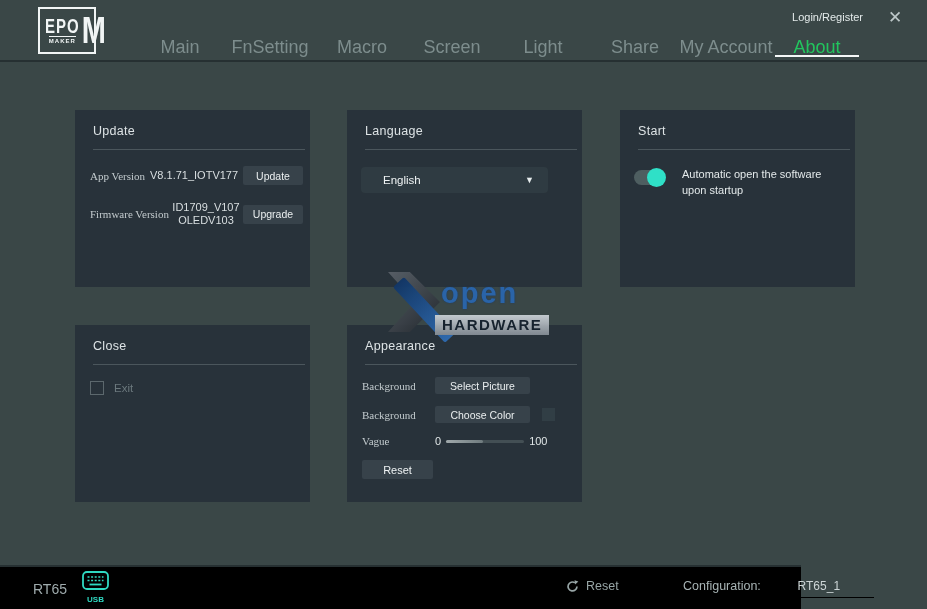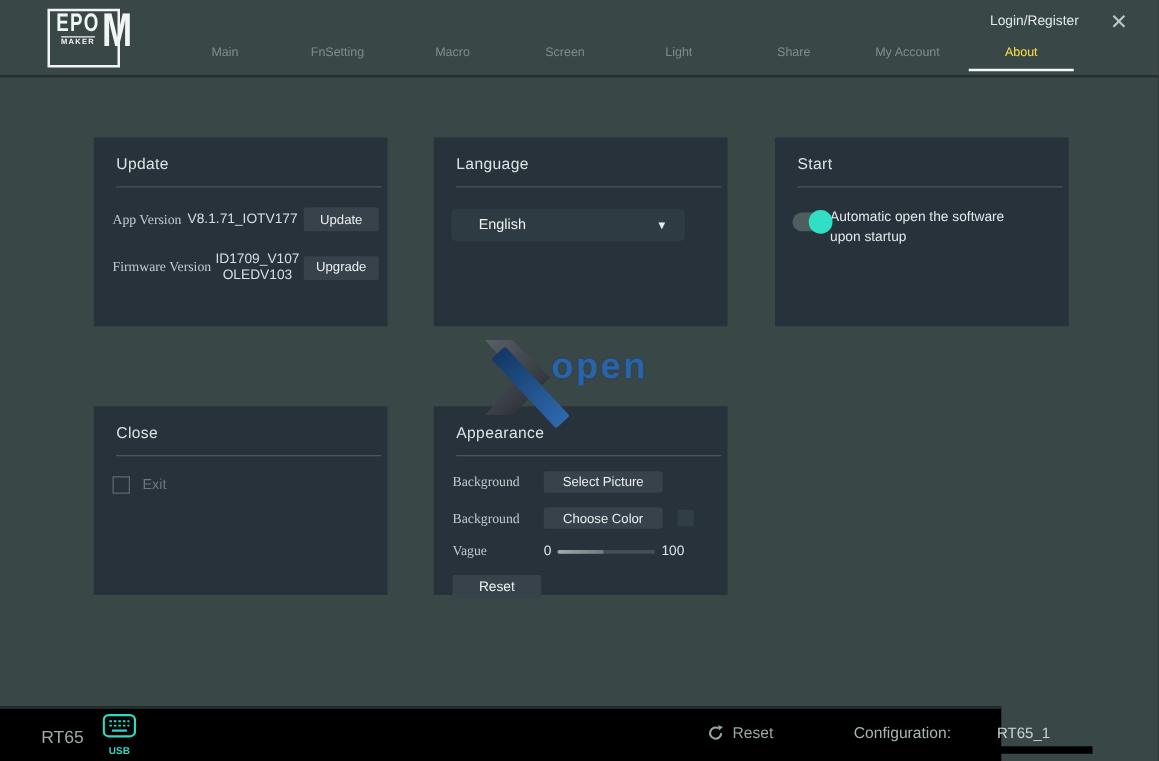--- a/index.html
+++ b/index.html
@@ -5,50 +5,50 @@
   html,body { margin:0; padding:0; background:#222; }
   .window {
     position:relative; width:927px; height:609px; overflow:hidden;
     background:#3a4747;
     font-family:"Liberation Sans", sans-serif;
     -webkit-font-smoothing:antialiased;
   }
 
   
   .topbar { position:absolute; left:0; top:0; width:927px; height:62px; background:#3a4747; border-bottom:2px solid #263032; box-sizing:border-box; }
-  .logo { position:absolute; left:38px; top:7px; width:58px; height:47px; border:2px solid #f1f5f5; box-sizing:border-box; display:flex; align-items:flex-start; padding:2px 3px 2px 5px; gap:2px; }
+  .logo { position:absolute; left:38px; top:7px; width:58px; height:47px; border:2px solid #f1f5f5; box-sizing:border-box; display:flex; align-items:center; padding:2px 3px 2px 5px; gap:2px; }
   .logo-left { display:flex; flex-direction:column; align-items:center; }
   .logo-epo { font-size:15px; font-weight:bold; color:#f1f5f5; letter-spacing:1px; line-height:1; transform:scaleY(1.35); }
   .logo-maker { font-size:6px; font-weight:bold; color:#f1f5f5; letter-spacing:1px; border-top:1px solid #f1f5f5; margin-top:3px; padding-top:1px; }
   .logo-m { font-size:29px; font-weight:bold; color:#f1f5f5; line-height:1; transform:scaleY(1.3); }
-  .nav-item { position:absolute; top:37px; transform:translateX(-50%); font-size:10px; color:#7d8d8d; cursor:pointer; white-space:nowrap; }
-  .nav-item.active { color:#fde047; }
+  .nav-item { position:absolute; top:37px; transform:translateX(-50%); font-size:18px; color:#7d8d8d; cursor:pointer; white-space:nowrap; }
+  .nav-item.active { color:#22c55e; }
   .nav-underline { position:absolute; left:775px; top:55px; width:84px; height:2px; background:#f4f7f7; }
   .login { position:absolute; right:64px; top:11px; font-size:11px; color:#e3eaea; cursor:pointer;padding-left:28px; }
   .win-close { position:absolute; left:888px; top:7px; font-size:17px; color:#bcc7c8; cursor:pointer; }
 
   
-  .panel { position:absolute; width:235px; height:151px; background:#28323a; box-sizing:border-box; }
+  .panel { position:absolute; width:235px; height:177px; background:#28323a; box-sizing:border-box; }
   .panel h2 { margin:0; padding:14px 0 0 18px; font-size:12.5px; font-weight:normal; color:#dde3e5; letter-spacing:.3px; }
   .sep { height:1px; background:#4b565c; margin:11px 5px 0 18px; }
 
   .u-row { display:flex; align-items:center; margin:16px 7px 0 15px; }
   .lbl { font-size:11px; color:#c3cbce;font-family:Liberation Serif, serif; }
   .u-val { flex:1; text-align:center; font-size:11px; color:#d9dfe1; line-height:1.2; }
   .btn { background:#37424a; color:#eaeeef; border:none; border-radius:2px; font-size:10.5px; height:19px; width:60px; font-family:inherit; cursor:pointer; flex:none; }
 
   .dropdown { margin:17px 0 0 14px; width:187px; height:26px; background:#2f3b42; border-radius:4px; display:flex; align-items:center; cursor:pointer; }
   .dd-label { padding-left:22px; font-size:11.5px; color:#eff3f4; flex:1; }
   .dd-arrow { padding-right:14px; font-size:9px; color:#e7edee; }
 
   .start-row { display:flex; margin:17px 10px 0 14px; }
   .toggle { position:relative; width:30px; height:15px; background:#4e5e60; border-radius:8px; flex:none; margin-top:3px; cursor:pointer; }
   .toggle .knob { position:absolute; left:-2px; top:-2px; width:19px; height:19px; border-radius:50%; background:#2fe0c7; }
   .toggle.on .knob { left:auto; right:-2px; }
-  .start-label { font-size:11px; color:#e3e9ea; line-height:1.45; width:158px; }
+  .start-label { font-size:11px; color:#e3e9ea; line-height:1.45; width:158px; margin-left:18px; }
 
   .check-row { display:flex; align-items:center; margin:16px 0 0 15px; }
   .checkbox { position:relative; width:12px; height:12px; border:1px solid #5c686d; flex:none; cursor:pointer; }
   .checkbox.checked { border-color:#2fd9c2; }
   .checkbox.checked::after { content:""; position:absolute; inset:2px; background:#2fd9c2; }
   .check-label { font-size:11.5px; margin-left:10px; color:#f1f5f6; font-weight:bold; }
   .checkbox:not(.checked) + .check-label { color:#6b787d; font-weight:normal; }
 
   .a-row { display:flex; align-items:center; margin:12px 6px 0 15px; }
   .a-row .lbl { width:73px; flex:none; }
@@ -66,21 +66,21 @@
   .wm-treme { position:absolute; left:53px; top:7px; font-size:29px; font-weight:bold; color:#2a66ae; letter-spacing:2px; text-shadow:0 0 2px #1b3c68; }
   .wm-hardware { position:absolute; left:47px; top:45px; background:linear-gradient(180deg,#cbd1d7,#858d95); color:#16222e; font-size:15px; font-weight:bold; letter-spacing:1.5px; padding:1px 7px 2px; }
 
   
   .bottombar { position:absolute; left:0; bottom:0; width:801px; height:44px; background:#000000; border-top:2px solid #263032; box-sizing:border-box; }
   .device-name { position:absolute; left:33px; top:14px; font-size:14px; color:#9fabad; }
   .usb-block { position:absolute; left:82px; top:4px; text-align:center; }
   .usb-label { font-size:8px; color:#2fd9c2; font-weight:bold; margin-top:0; }
   .reset-group { position:absolute; left:566px; top:12px; display:flex; align-items:center; gap:7px; font-size:12.5px; color:#97a5a6; cursor:pointer; }
   .config-group { position:absolute; left:660px; top:12px; display:flex; align-items:flex-start; font-size:12.5px; color:#a8b4b5;margin-left:23px; }
-  .config-value { display:inline-block; width:110px; border-bottom:6px solid #000000; text-align:center; font-size:12px; color:#ccd5d6; margin-left:3px; padding-bottom:4px; cursor:text; }
+  .config-value { display:inline-block; width:110px; border-bottom:1px solid #000000; text-align:center; font-size:12px; color:#ccd5d6; margin-left:3px; padding-bottom:4px; cursor:text; }
 </style>
 </head>
 <body>
 
 <div class="window">
 
   <div class="topbar">
     <div class="logo">
       <div class="logo-left">
         <span class="logo-epo">EPO</span>
@@ -167,20 +167,21 @@
         </span>
       <span class="slider-num">100</span>
     </div>
     <button class="btn-reset">Reset</button>
   </section>
 
   <div class="watermark">
     <div class="wm-x-dark"></div>
     <div class="wm-x-blue"></div>
     <span class="wm-treme">open</span>
+    <div class="wm-hardware">HARDWARE</div>
   </div>
 
   <div class="bottombar">
     <span class="device-name">RT65</span>
     <div class="usb-block">
       <svg width="27" height="20" viewBox="0 0 27 20">
         <rect x="1" y="1" width="25" height="17" rx="4" fill="none" stroke="#2fd9c2" stroke-width="1.8"></rect>
         <line x1="5.5" y1="6" x2="21.5" y2="6" stroke="#2fd9c2" stroke-width="1.5" stroke-dasharray="2 1.6"></line>
         <line x1="5.5" y1="9.5" x2="21.5" y2="9.5" stroke="#2fd9c2" stroke-width="1.5" stroke-dasharray="2 1.6"></line>
         <line x1="7.5" y1="13.5" x2="19.5" y2="13.5" stroke="#2fd9c2" stroke-width="1.8"></line>

